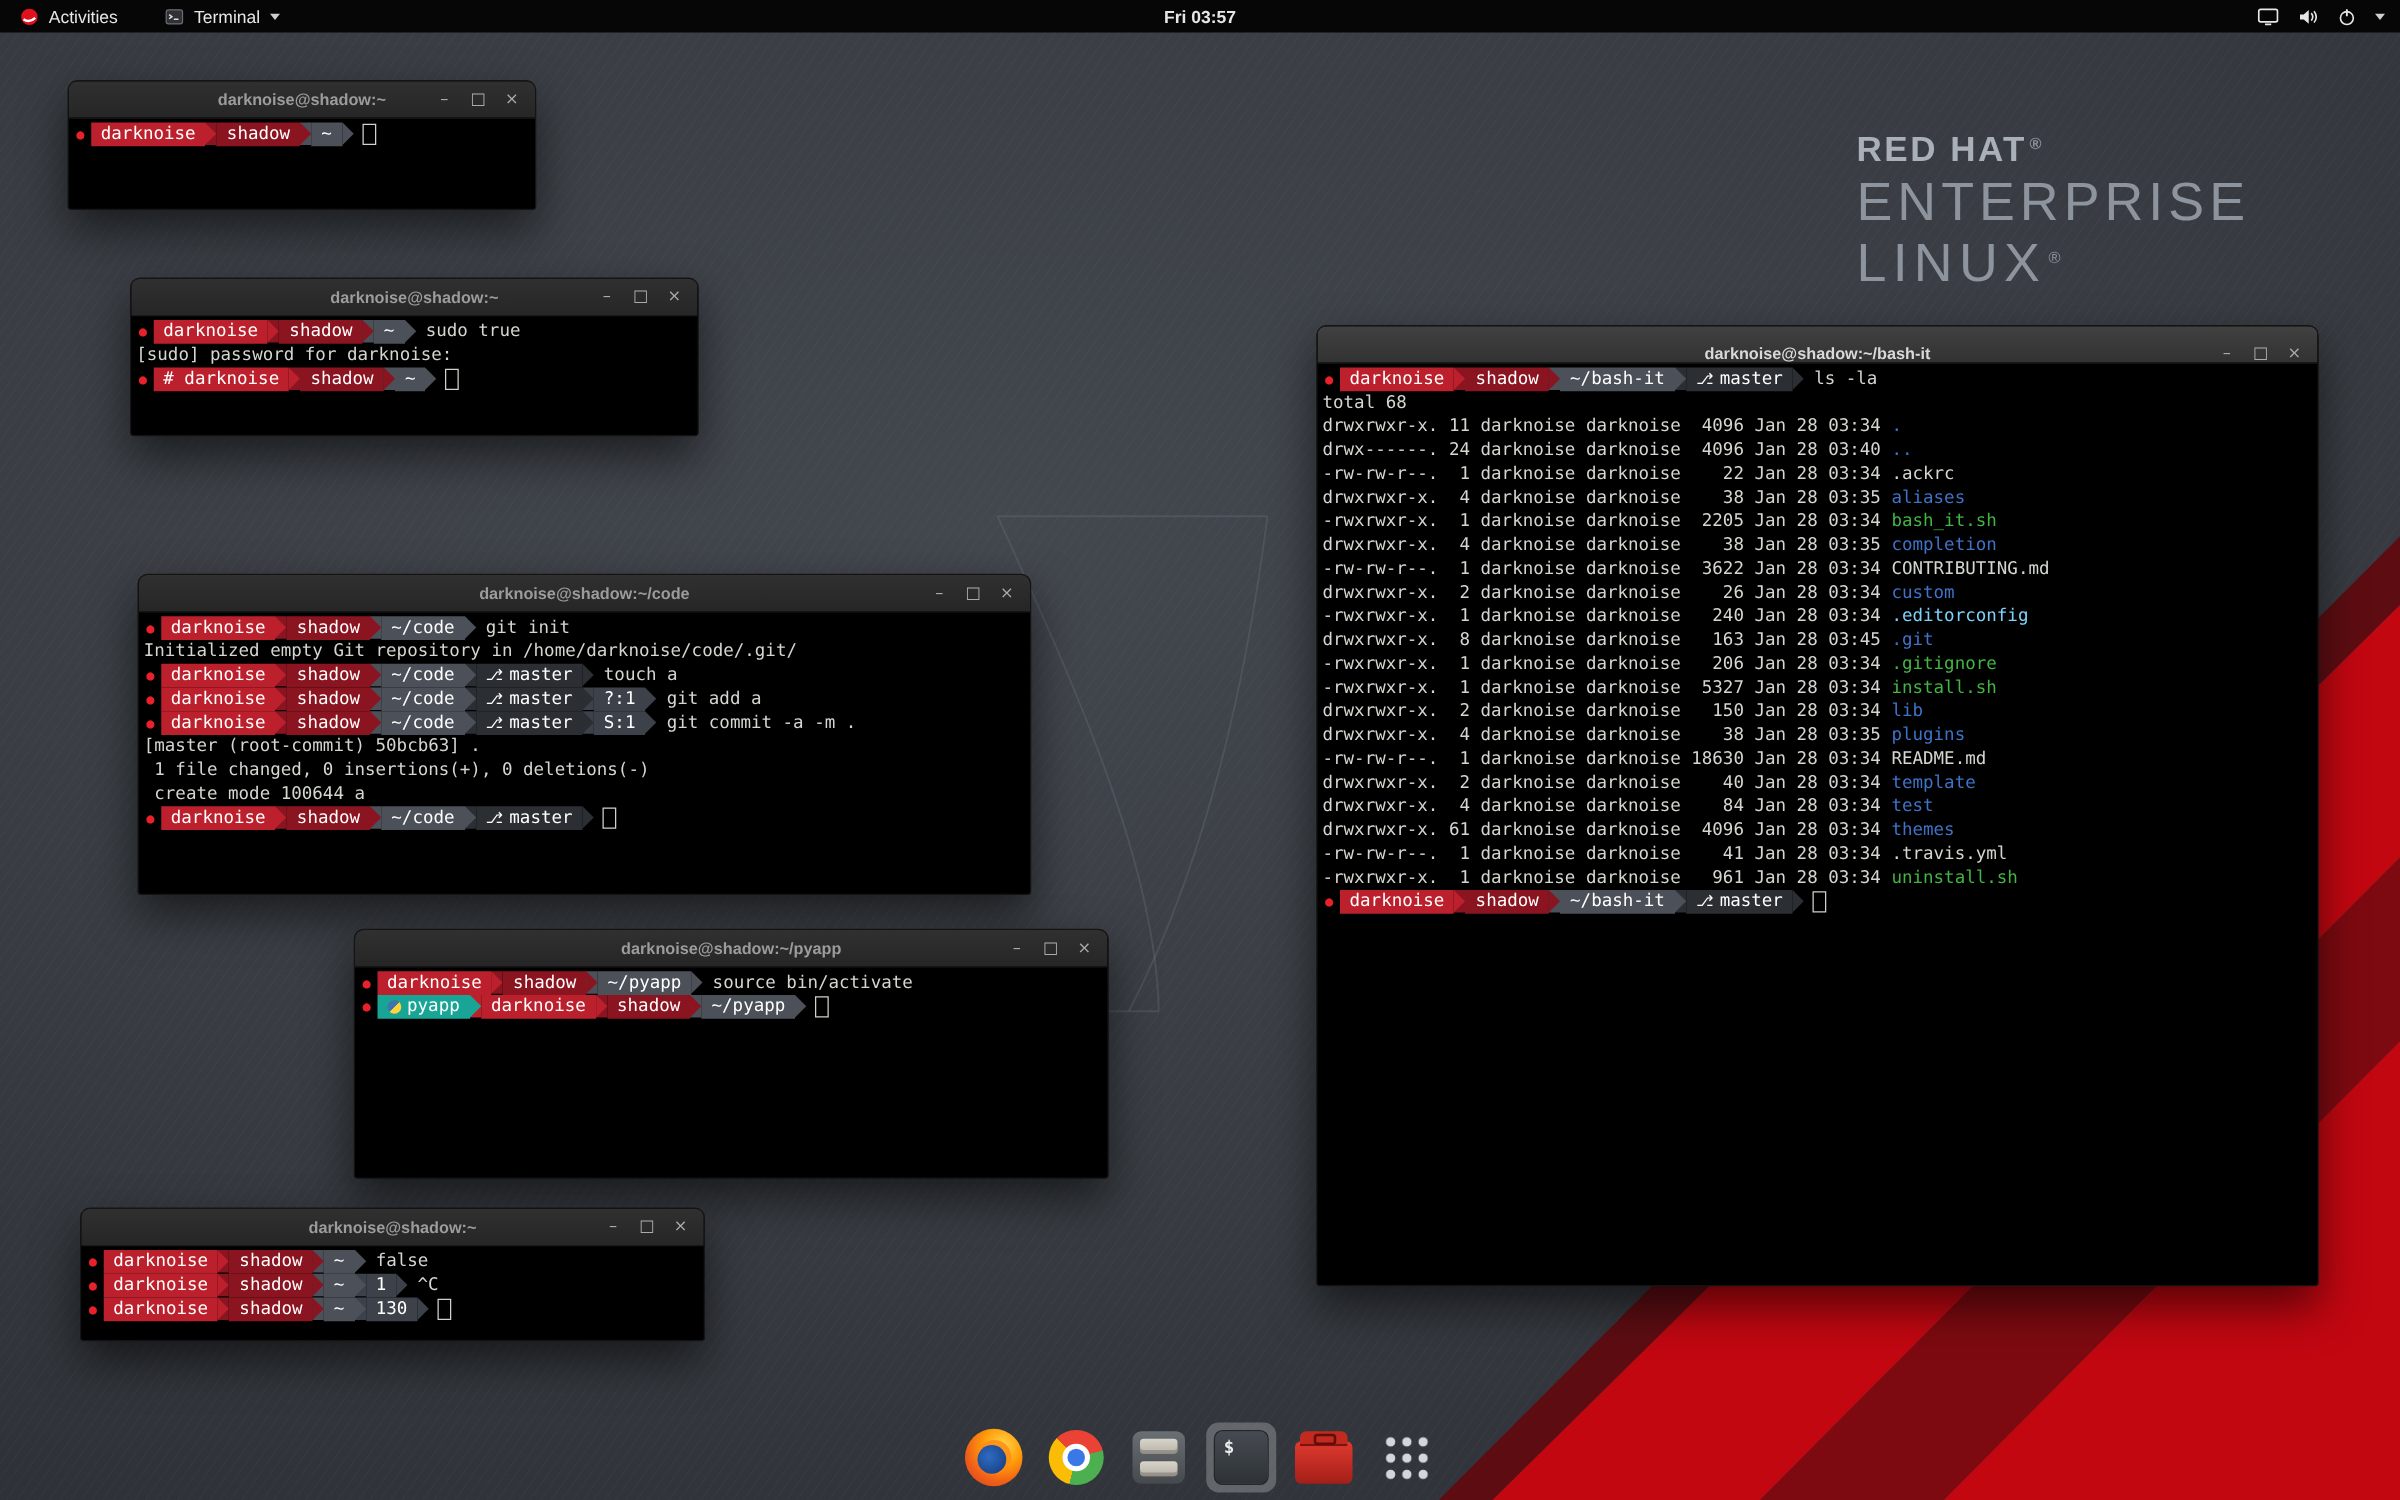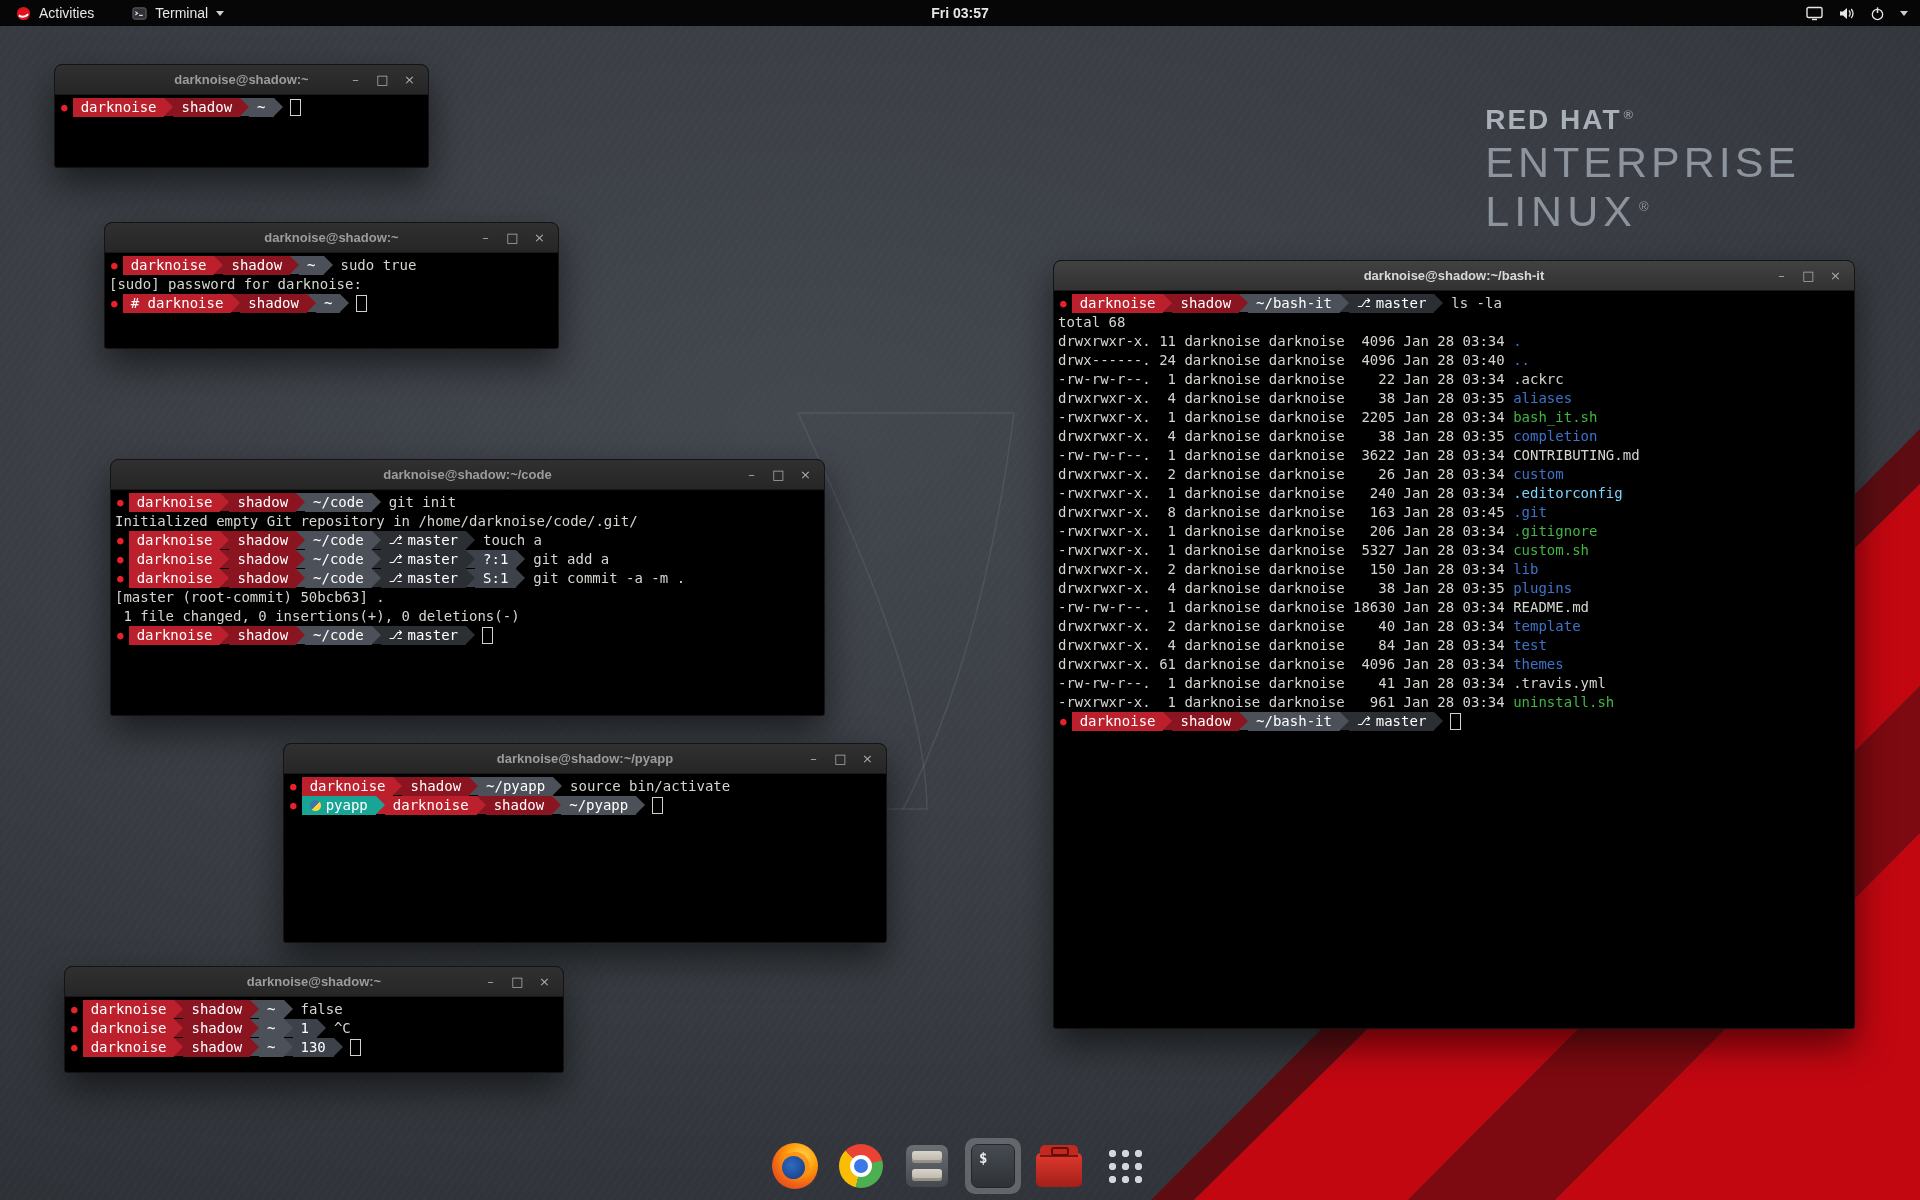--- a/index.html
+++ b/index.html
@@ -28,21 +28,21 @@
   .brand-line2{font-size:43px;letter-spacing:4px;color:#8d949e;margin-top:2px;}
   .brand-line3{font-size:43px;letter-spacing:5px;color:#8d949e;}
   .reg{font-size:13px;vertical-align:super;margin-left:2px;color:#8d949e;}
 
   
   .windows-layer{position:absolute;inset:0;z-index:10;}
   .term-window{position:absolute;background:#000;border:1px solid #141414;border-radius:8px 8px 3px 3px;
     box-shadow:0 16px 36px rgba(0,0,0,.55);overflow:hidden;display:flex;flex-direction:column;}
   .titlebar{flex:0 0 29px;height:29px;background:linear-gradient(#303030,#262626);
     border-bottom:1px solid #191919;display:flex;align-items:center;position:relative;}
-  .term-window.focused .titlebar{background:linear-gradient(#414141,#323232);}
+  .term-window.focused .titlebar{background:linear-gradient(#414141,#323232);align-items:flex-end;}
   .title{position:absolute;left:0;right:0;text-align:center;font-size:13px;font-weight:bold;color:#9c9c9c;}
   .term-window.focused .title{color:#d9d9d9;}
   .win-buttons{margin-left:auto;display:flex;gap:12px;padding-right:11px;z-index:1;}
   .win-btn{width:15px;text-align:center;color:#ababab;font:13px "DejaVu Sans",sans-serif;cursor:default;}
 
   .term-body{flex:1;padding:3px 4px;font:14px/19px "DejaVu Sans Mono",monospace;color:#d3d7cf;}
   .term-line{display:flex;align-items:stretch;height:19px;white-space:pre;}
   .pseg{display:inline-flex;align-items:center;gap:5px;padding:0 8px;height:19px;color:#fff;}
   .parrow{width:0;height:0;border-top:9.5px solid transparent;border-bottom:9.5px solid transparent;
     border-left:9px solid #000;}
@@ -146,20 +146,21 @@
           </div>
         </div>
         <div class="term-body">
           <div class="term-line"><span class="distro-dot">●</span><span class="pseg" style="background: rgb(187, 32, 44);"><span>darknoise</span></span><span class="parrow" style="border-left-color: rgb(187, 32, 44); background: rgb(138, 20, 32);"></span><span class="pseg" style="background: rgb(138, 20, 32);"><span>shadow</span></span><span class="parrow" style="border-left-color: rgb(138, 20, 32); background: rgb(76, 80, 88);"></span><span class="pseg" style="background: rgb(76, 80, 88);"><span>~/code</span></span><span class="parrow" style="border-left-color: rgb(76, 80, 88);"></span><span class="cmd">git init</span></div>
           <div class="term-line"><span class="out">Initialized empty Git repository in /home/darknoise/code/.git/</span></div>
           <div class="term-line"><span class="distro-dot">●</span><span class="pseg" style="background: rgb(187, 32, 44);"><span>darknoise</span></span><span class="parrow" style="border-left-color: rgb(187, 32, 44); background: rgb(138, 20, 32);"></span><span class="pseg" style="background: rgb(138, 20, 32);"><span>shadow</span></span><span class="parrow" style="border-left-color: rgb(138, 20, 32); background: rgb(76, 80, 88);"></span><span class="pseg" style="background: rgb(76, 80, 88);"><span>~/code</span></span><span class="parrow" style="border-left-color: rgb(76, 80, 88); background: rgb(43, 46, 51);"></span><span class="pseg" style="background: rgb(43, 46, 51);"><span class="branch-icon">⎇</span><span>master</span></span><span class="parrow" style="border-left-color: rgb(43, 46, 51);"></span><span class="cmd">touch a</span></div>
           <div class="term-line"><span class="distro-dot">●</span><span class="pseg" style="background: rgb(187, 32, 44);"><span>darknoise</span></span><span class="parrow" style="border-left-color: rgb(187, 32, 44); background: rgb(138, 20, 32);"></span><span class="pseg" style="background: rgb(138, 20, 32);"><span>shadow</span></span><span class="parrow" style="border-left-color: rgb(138, 20, 32); background: rgb(76, 80, 88);"></span><span class="pseg" style="background: rgb(76, 80, 88);"><span>~/code</span></span><span class="parrow" style="border-left-color: rgb(76, 80, 88); background: rgb(43, 46, 51);"></span><span class="pseg" style="background: rgb(43, 46, 51);"><span class="branch-icon">⎇</span><span>master</span></span><span class="parrow" style="border-left-color: rgb(43, 46, 51); background: rgb(60, 65, 74);"></span><span class="pseg" style="background: rgb(60, 65, 74);"><span>?:1</span></span><span class="parrow" style="border-left-color: rgb(60, 65, 74);"></span><span class="cmd">git add a</span></div>
           <div class="term-line"><span class="distro-dot">●</span><span class="pseg" style="background: rgb(187, 32, 44);"><span>darknoise</span></span><span class="parrow" style="border-left-color: rgb(187, 32, 44); background: rgb(138, 20, 32);"></span><span class="pseg" style="background: rgb(138, 20, 32);"><span>shadow</span></span><span class="parrow" style="border-left-color: rgb(138, 20, 32); background: rgb(76, 80, 88);"></span><span class="pseg" style="background: rgb(76, 80, 88);"><span>~/code</span></span><span class="parrow" style="border-left-color: rgb(76, 80, 88); background: rgb(43, 46, 51);"></span><span class="pseg" style="background: rgb(43, 46, 51);"><span class="branch-icon">⎇</span><span>master</span></span><span class="parrow" style="border-left-color: rgb(43, 46, 51); background: rgb(60, 65, 74);"></span><span class="pseg" style="background: rgb(60, 65, 74);"><span>S:1</span></span><span class="parrow" style="border-left-color: rgb(60, 65, 74);"></span><span class="cmd">git commit -a -m .</span></div>
           <div class="term-line"><span class="out">[master (root-commit) 50bcb63] .</span></div>
           <div class="term-line"><span class="out"> 1 file changed, 0 insertions(+), 0 deletions(-)</span></div>
+          <div class="term-line"><span class="out"> create mode 100644 a</span></div>
           <div class="term-line"><span class="distro-dot">●</span><span class="pseg" style="background: rgb(187, 32, 44);"><span>darknoise</span></span><span class="parrow" style="border-left-color: rgb(187, 32, 44); background: rgb(138, 20, 32);"></span><span class="pseg" style="background: rgb(138, 20, 32);"><span>shadow</span></span><span class="parrow" style="border-left-color: rgb(138, 20, 32); background: rgb(76, 80, 88);"></span><span class="pseg" style="background: rgb(76, 80, 88);"><span>~/code</span></span><span class="parrow" style="border-left-color: rgb(76, 80, 88); background: rgb(43, 46, 51);"></span><span class="pseg" style="background: rgb(43, 46, 51);"><span class="branch-icon">⎇</span><span>master</span></span><span class="parrow" style="border-left-color: rgb(43, 46, 51);"></span><span class="cursor"></span></div>
         </div>
       </div>
       <div class="term-window" style="left: 283px; top: 743px; width: 602px; height: 198px; z-index: 10;">
         <div class="titlebar">
           <div class="title">darknoise@shadow:~/pyapp</div>
           <div class="win-buttons">
             <span class="win-btn">–</span>
             <span class="win-btn">□</span>
             <span class="win-btn">×</span>
@@ -201,21 +202,21 @@
           <div class="term-line"><span class="out">drwx------. 24 darknoise darknoise  4096 Jan 28 03:40 </span><span class="out" style="color: rgb(62, 115, 201);">..</span></div>
           <div class="term-line"><span class="out">-rw-rw-r--.  1 darknoise darknoise    22 Jan 28 03:34 </span><span class="out">.ackrc</span></div>
           <div class="term-line"><span class="out">drwxrwxr-x.  4 darknoise darknoise    38 Jan 28 03:35 </span><span class="out" style="color: rgb(62, 115, 201);">aliases</span></div>
           <div class="term-line"><span class="out">-rwxrwxr-x.  1 darknoise darknoise  2205 Jan 28 03:34 </span><span class="out" style="color: rgb(66, 181, 66);">bash_it.sh</span></div>
           <div class="term-line"><span class="out">drwxrwxr-x.  4 darknoise darknoise    38 Jan 28 03:35 </span><span class="out" style="color: rgb(62, 115, 201);">completion</span></div>
           <div class="term-line"><span class="out">-rw-rw-r--.  1 darknoise darknoise  3622 Jan 28 03:34 </span><span class="out">CONTRIBUTING.md</span></div>
           <div class="term-line"><span class="out">drwxrwxr-x.  2 darknoise darknoise    26 Jan 28 03:34 </span><span class="out" style="color: rgb(62, 115, 201);">custom</span></div>
           <div class="term-line"><span class="out">-rwxrwxr-x.  1 darknoise darknoise   240 Jan 28 03:34 </span><span class="out" style="color: #7dd3fc;">.editorconfig</span></div>
           <div class="term-line"><span class="out">drwxrwxr-x.  8 darknoise darknoise   163 Jan 28 03:45 </span><span class="out" style="color: rgb(62, 115, 201);">.git</span></div>
           <div class="term-line"><span class="out">-rwxrwxr-x.  1 darknoise darknoise   206 Jan 28 03:34 </span><span class="out" style="color: rgb(66, 181, 66);">.gitignore</span></div>
-          <div class="term-line"><span class="out">-rwxrwxr-x.  1 darknoise darknoise  5327 Jan 28 03:34 </span><span class="out" style="color: rgb(66, 181, 66);">custom.sh</span></div>
+          <div class="term-line"><span class="out">-rwxrwxr-x.  1 darknoise darknoise  5327 Jan 28 03:34 </span><span class="out" style="color: rgb(66, 181, 66);">install.sh</span></div>
           <div class="term-line"><span class="out">drwxrwxr-x.  2 darknoise darknoise   150 Jan 28 03:34 </span><span class="out" style="color: rgb(62, 115, 201);">lib</span></div>
           <div class="term-line"><span class="out">drwxrwxr-x.  4 darknoise darknoise    38 Jan 28 03:35 </span><span class="out" style="color: rgb(62, 115, 201);">plugins</span></div>
           <div class="term-line"><span class="out">-rw-rw-r--.  1 darknoise darknoise 18630 Jan 28 03:34 </span><span class="out">README.md</span></div>
           <div class="term-line"><span class="out">drwxrwxr-x.  2 darknoise darknoise    40 Jan 28 03:34 </span><span class="out" style="color: rgb(62, 115, 201);">template</span></div>
           <div class="term-line"><span class="out">drwxrwxr-x.  4 darknoise darknoise    84 Jan 28 03:34 </span><span class="out" style="color: rgb(62, 115, 201);">test</span></div>
           <div class="term-line"><span class="out">drwxrwxr-x. 61 darknoise darknoise  4096 Jan 28 03:34 </span><span class="out" style="color: rgb(62, 115, 201);">themes</span></div>
           <div class="term-line"><span class="out">-rw-rw-r--.  1 darknoise darknoise    41 Jan 28 03:34 </span><span class="out">.travis.yml</span></div>
           <div class="term-line"><span class="out">-rwxrwxr-x.  1 darknoise darknoise   961 Jan 28 03:34 </span><span class="out" style="color: rgb(66, 181, 66);">uninstall.sh</span></div>
           <div class="term-line"><span class="distro-dot">●</span><span class="pseg" style="background: rgb(187, 32, 44);"><span>darknoise</span></span><span class="parrow" style="border-left-color: rgb(187, 32, 44); background: rgb(138, 20, 32);"></span><span class="pseg" style="background: rgb(138, 20, 32);"><span>shadow</span></span><span class="parrow" style="border-left-color: rgb(138, 20, 32); background: rgb(76, 80, 88);"></span><span class="pseg" style="background: rgb(76, 80, 88);"><span>~/bash-it</span></span><span class="parrow" style="border-left-color: rgb(76, 80, 88); background: rgb(43, 46, 51);"></span><span class="pseg" style="background: rgb(43, 46, 51);"><span class="branch-icon">⎇</span><span>master</span></span><span class="parrow" style="border-left-color: rgb(43, 46, 51);"></span><span class="cursor"></span></div>
         </div>

